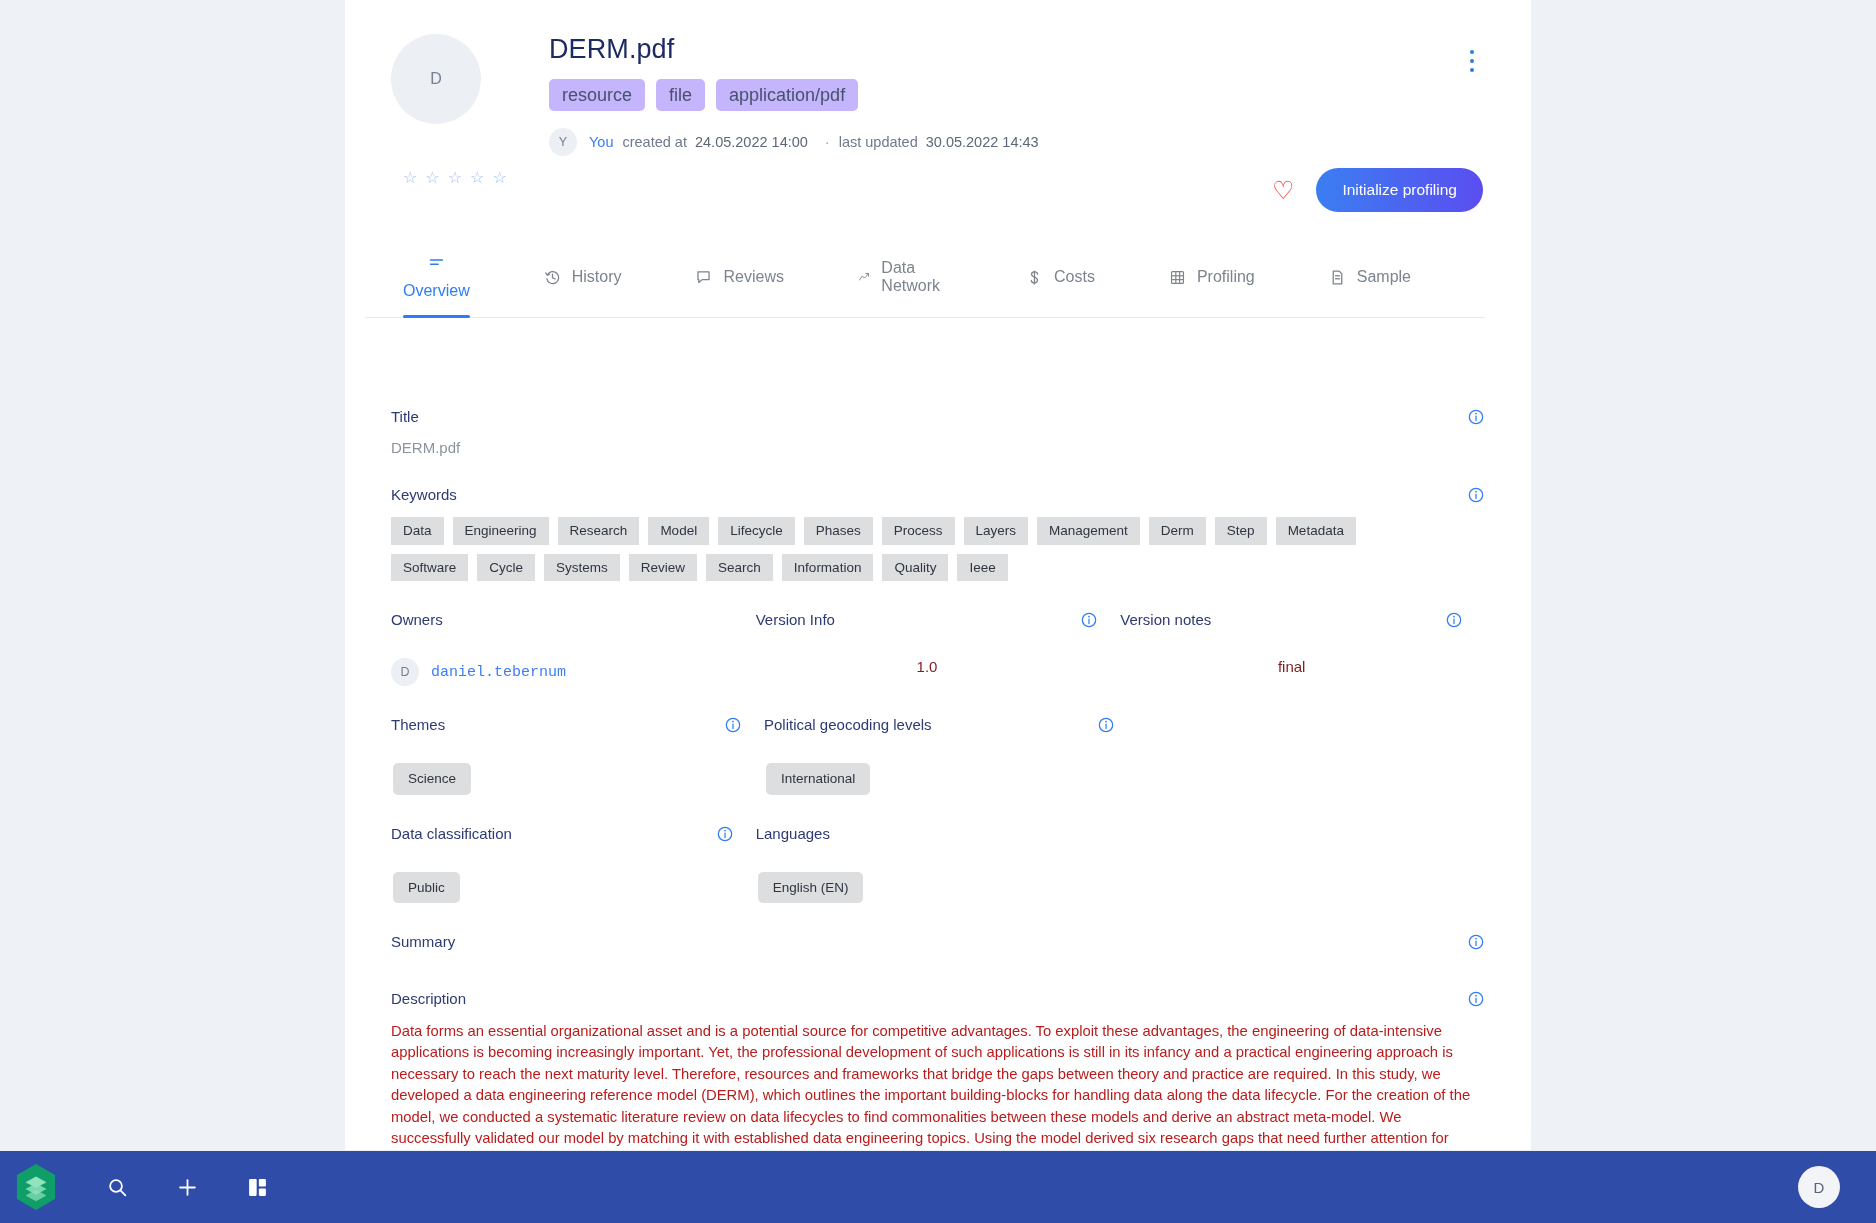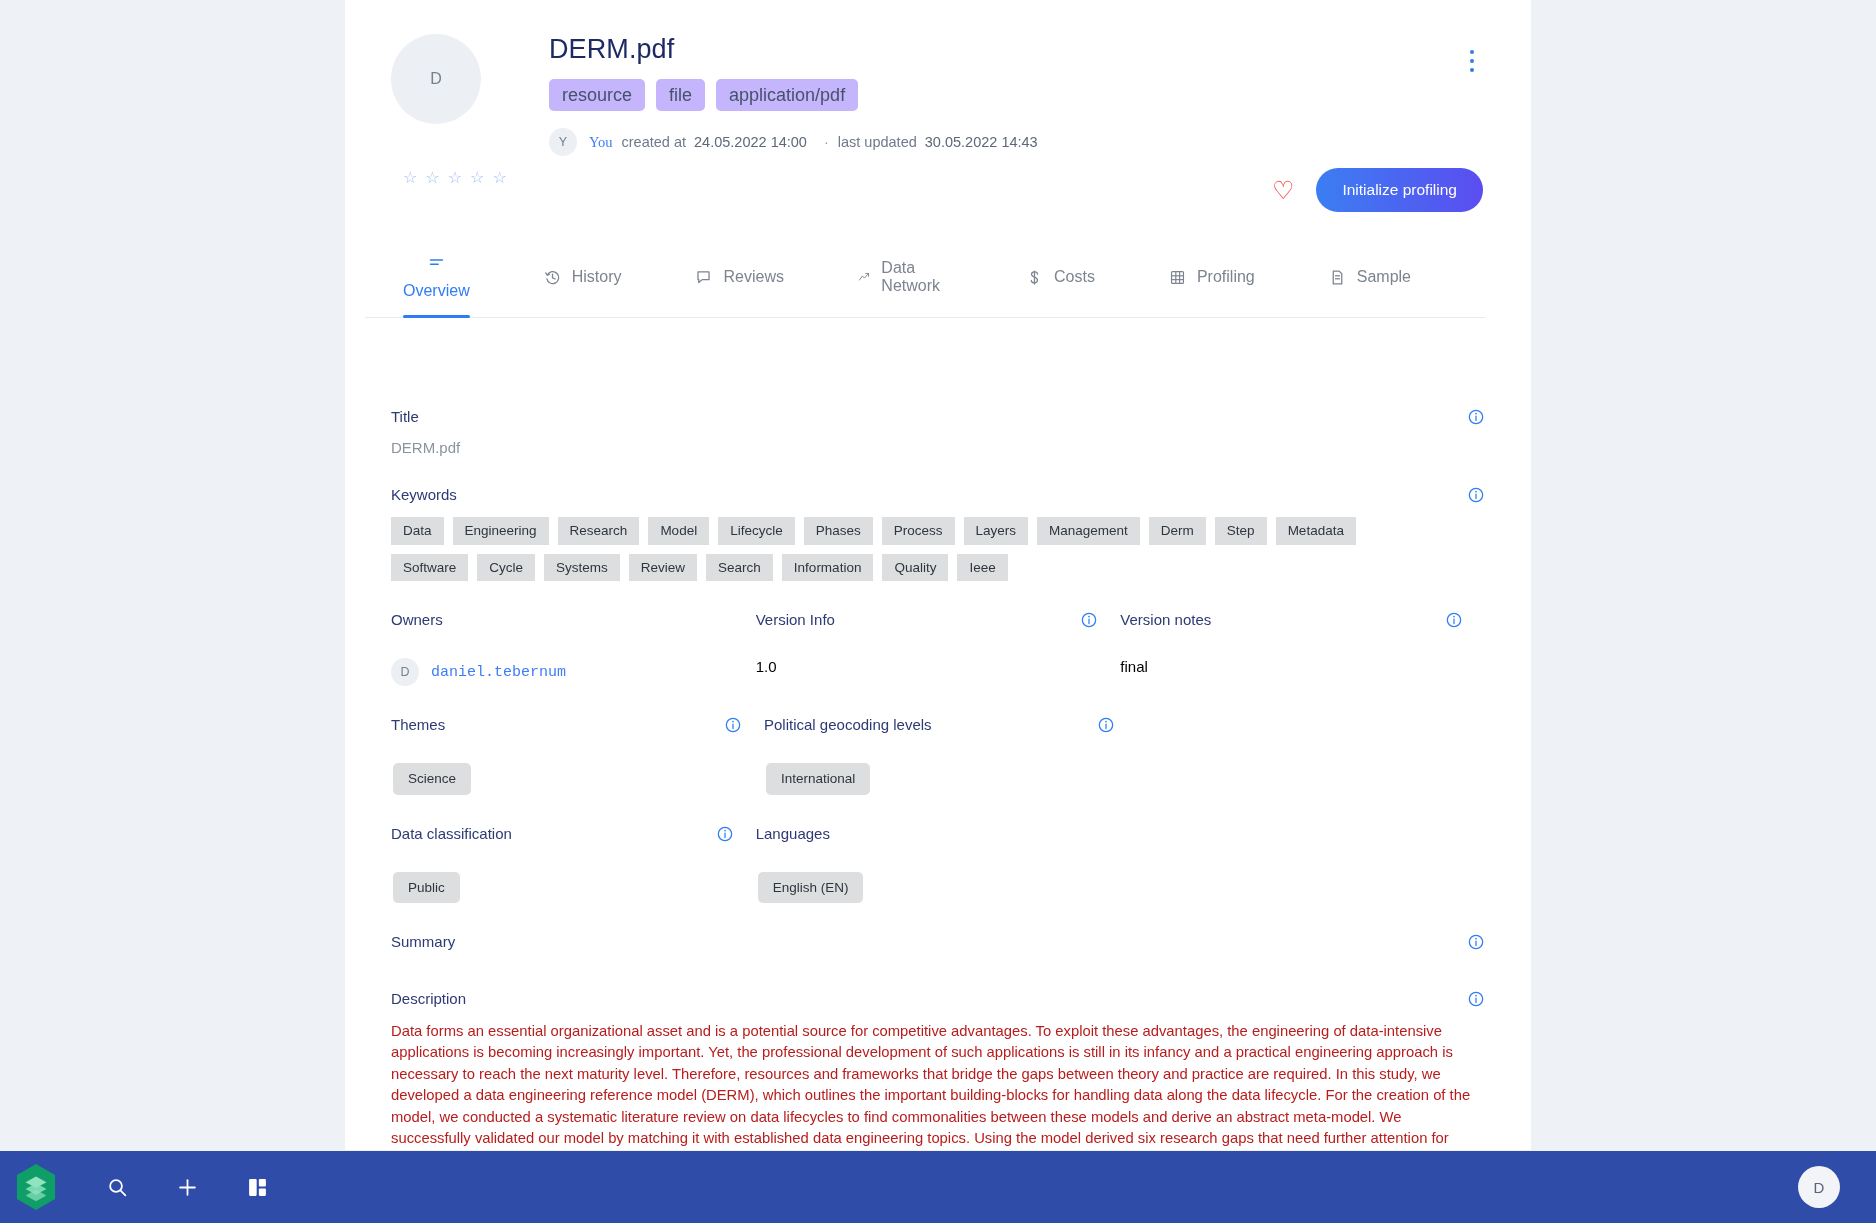--- a/index.html
+++ b/index.html
@@ -40,21 +40,21 @@
     border-radius: 5px; font-size: 18px;
     padding: 7px 13px; line-height: 1; text-align: center;
   }
   .meta-row { display: flex; align-items: center; font-size: 14.5px; color: #6f7a8c; }
   .avatar-sm {
     width: 28px; height: 28px; border-radius: 50%;
     background: #eceff4; color: #76808f;
     display: flex; align-items: center; justify-content: center;
     font-size: 12.5px; margin-right: 12px; flex: 0 0 auto;
   }
-  .you-link { color: #3d7df6; margin-right: 9px; font-family: Liberation Serif, serif; }
+  .you-link { color: #3d7df6; margin-right: 9px; }
   .meta-lbl { margin-right: 8px; }
   .meta-val { color: #5d6878; margin-right: 8px; }
   .meta-dot { margin: 0 9px; color: #98a1b0; }
 
   .kebab {
     position: absolute; right: 48px; top: 46px;
     width: 22px; height: 30px;
     display: flex; flex-direction: column; align-items: center;
     justify-content: space-between; padding: 4px 0; cursor: pointer;
   }
@@ -113,21 +113,21 @@
   .grid3 { display: flex; margin-bottom: 30px; }
   .col { width: 373px; padding-right: 22px; position: relative; }
   .col .col-head { display: flex; align-items: flex-start; justify-content: space-between; }
   .owner-row { display: flex; align-items: center; margin-top: 16px; }
   .owner-link { color: #3d7df6; font-size: 15px; font-family: Liberation Mono, monospace; }
   .tagpill {
     display: inline-block; background: #dddee0; color: #2f3640;
     border-radius: 5px; font-size: 13.5px; padding: 9px 15px;
     line-height: 1; margin-top: 16px; margin-left: 2px;
   }
-  .val-plain { font-size: 15px; color: #000000; margin-top: 16px; }
+  .val-plain { font-size: 15px; color: #7f1d1d; margin-top: 16px; text-align: center; }
 
   .para {
     font-size: 14.8px; color: #b91c1c; line-height: 1.45;
     max-width: 1085px; text-align: left;
   }
   .summary-text { font-size: 15px; color: #838c9c; margin-top: 4px; }
 
   
   .taskbar {
     position: absolute; left: 0; bottom: 0;

